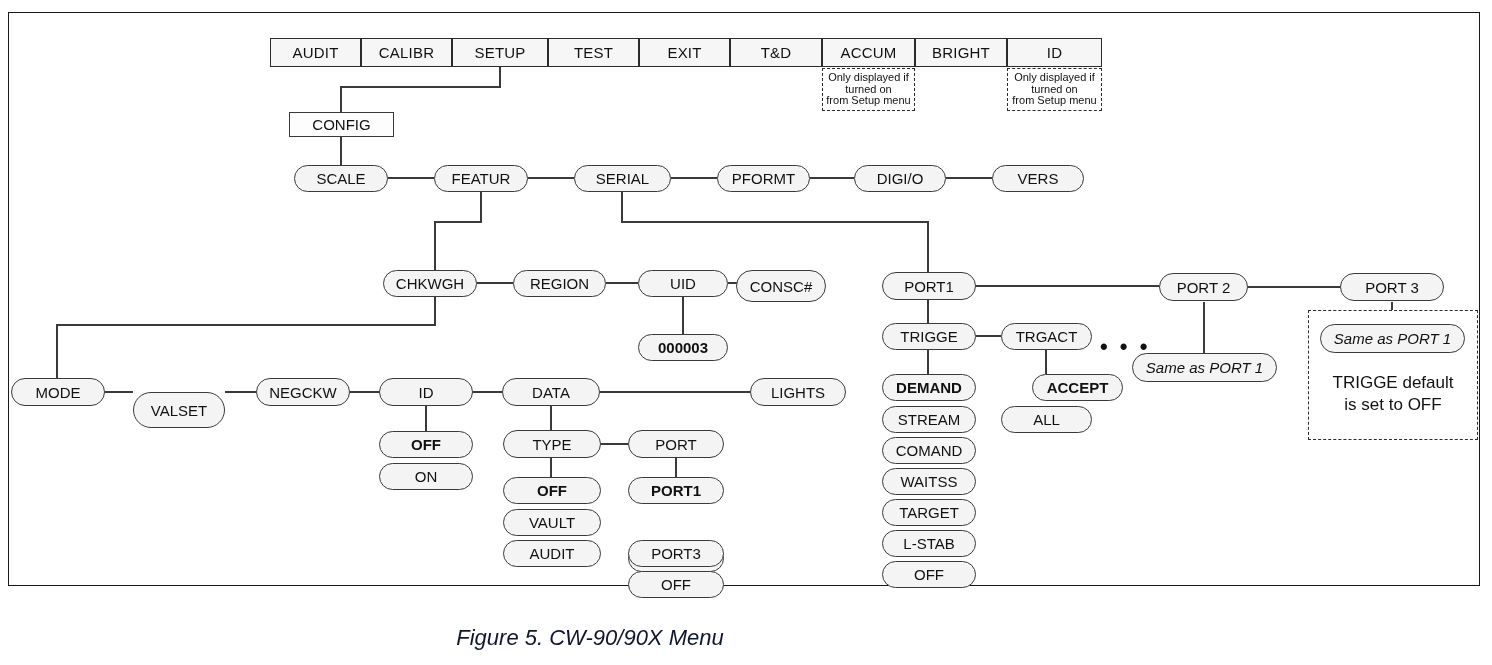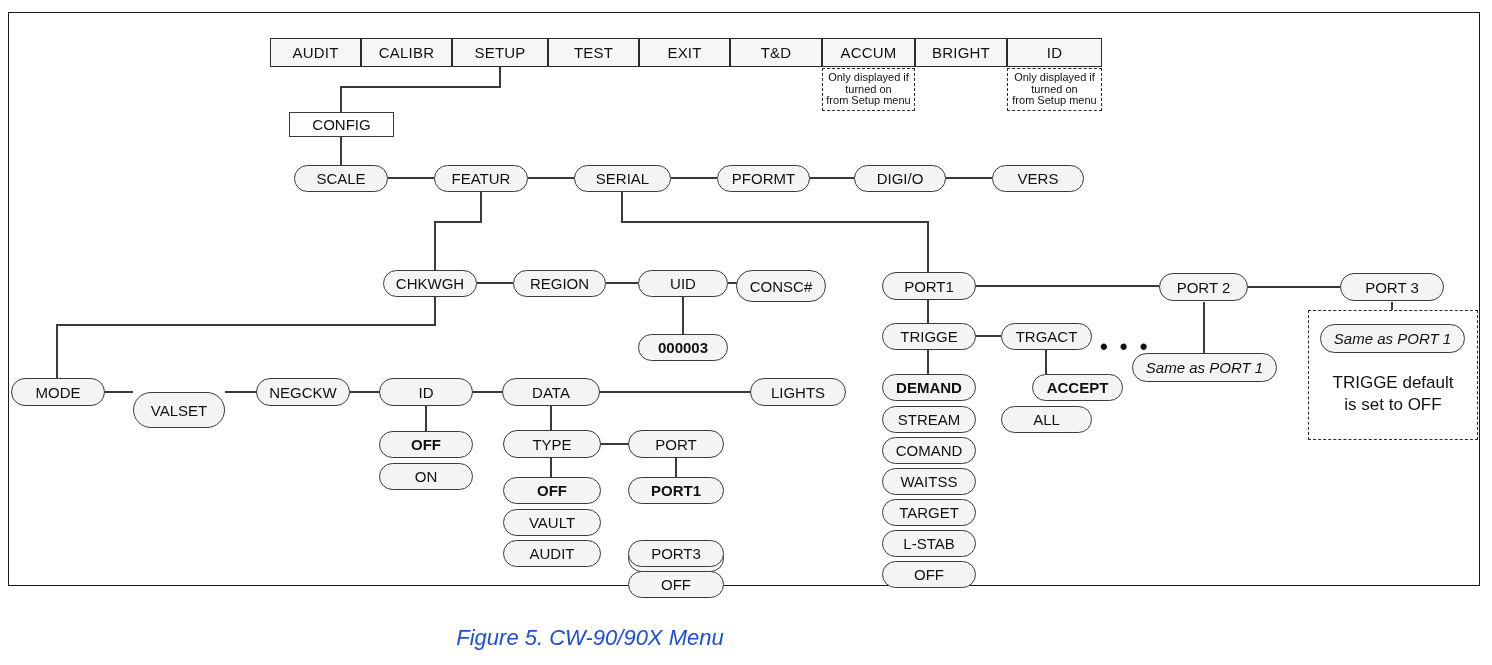--- a/index.html
+++ b/index.html
@@ -42,21 +42,21 @@
   
   .calloutbox{position:absolute;box-sizing:border-box;border:1.7px dashed #2b2b2b;
               background:#fff;}
   .callout-text{position:absolute;text-align:center;font-size:17px;line-height:22px;
                 color:#111;}
 
   .ellipsis{position:absolute;font-size:22px;letter-spacing:3px;color:#111;
             font-weight:bold;line-height:1;}
 
   #caption{position:absolute;left:0;top:625px;width:1180px;text-align:center;
-           font-style:italic;font-size:22px;color:#1d4ed8;
+           font-style:italic;font-size:22px;color:#0f172a;
            font-family:"Liberation Sans","DejaVu Sans",sans-serif;}
 </style>
 </head>
 <body>
 
 <div id="canvas">
 
   <div id="figure-frame"></div>
 
   <svg id="wires" viewBox="0 0 1492 665" width="1492" height="665">

